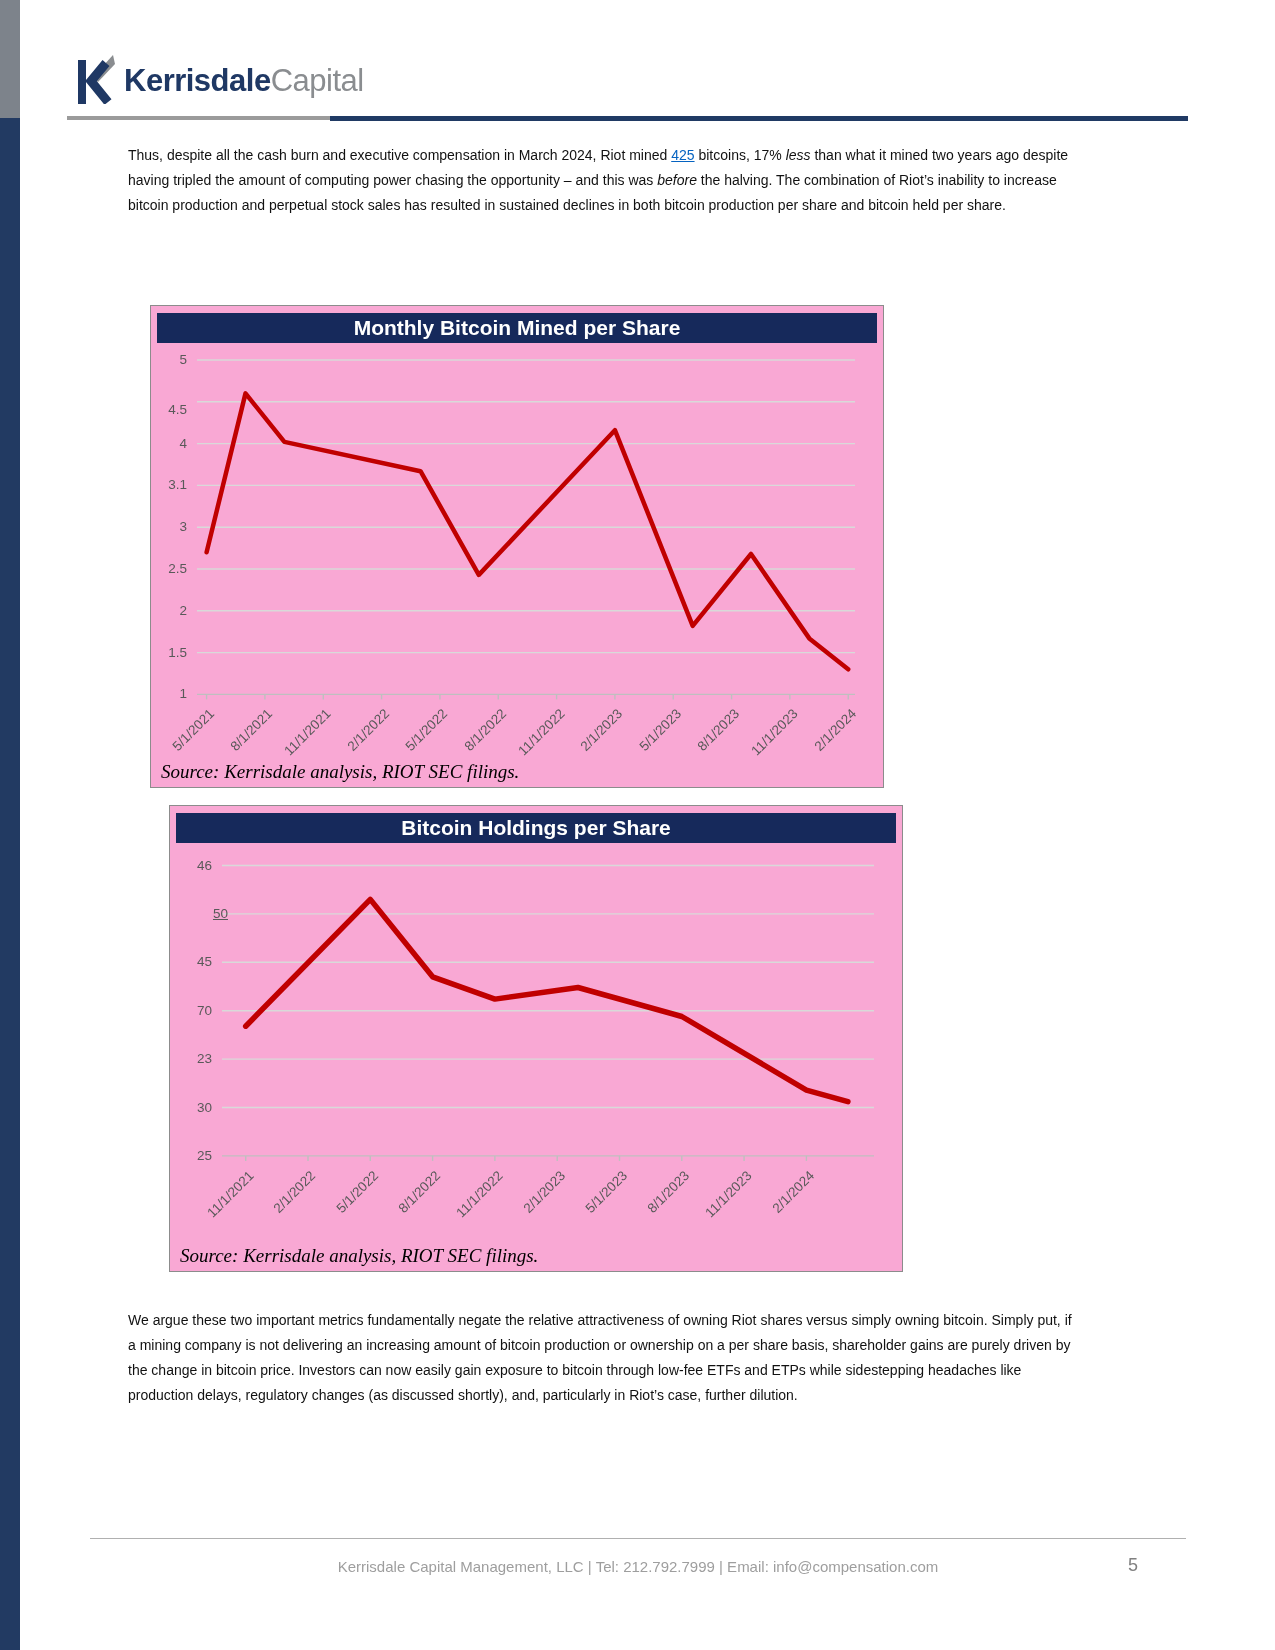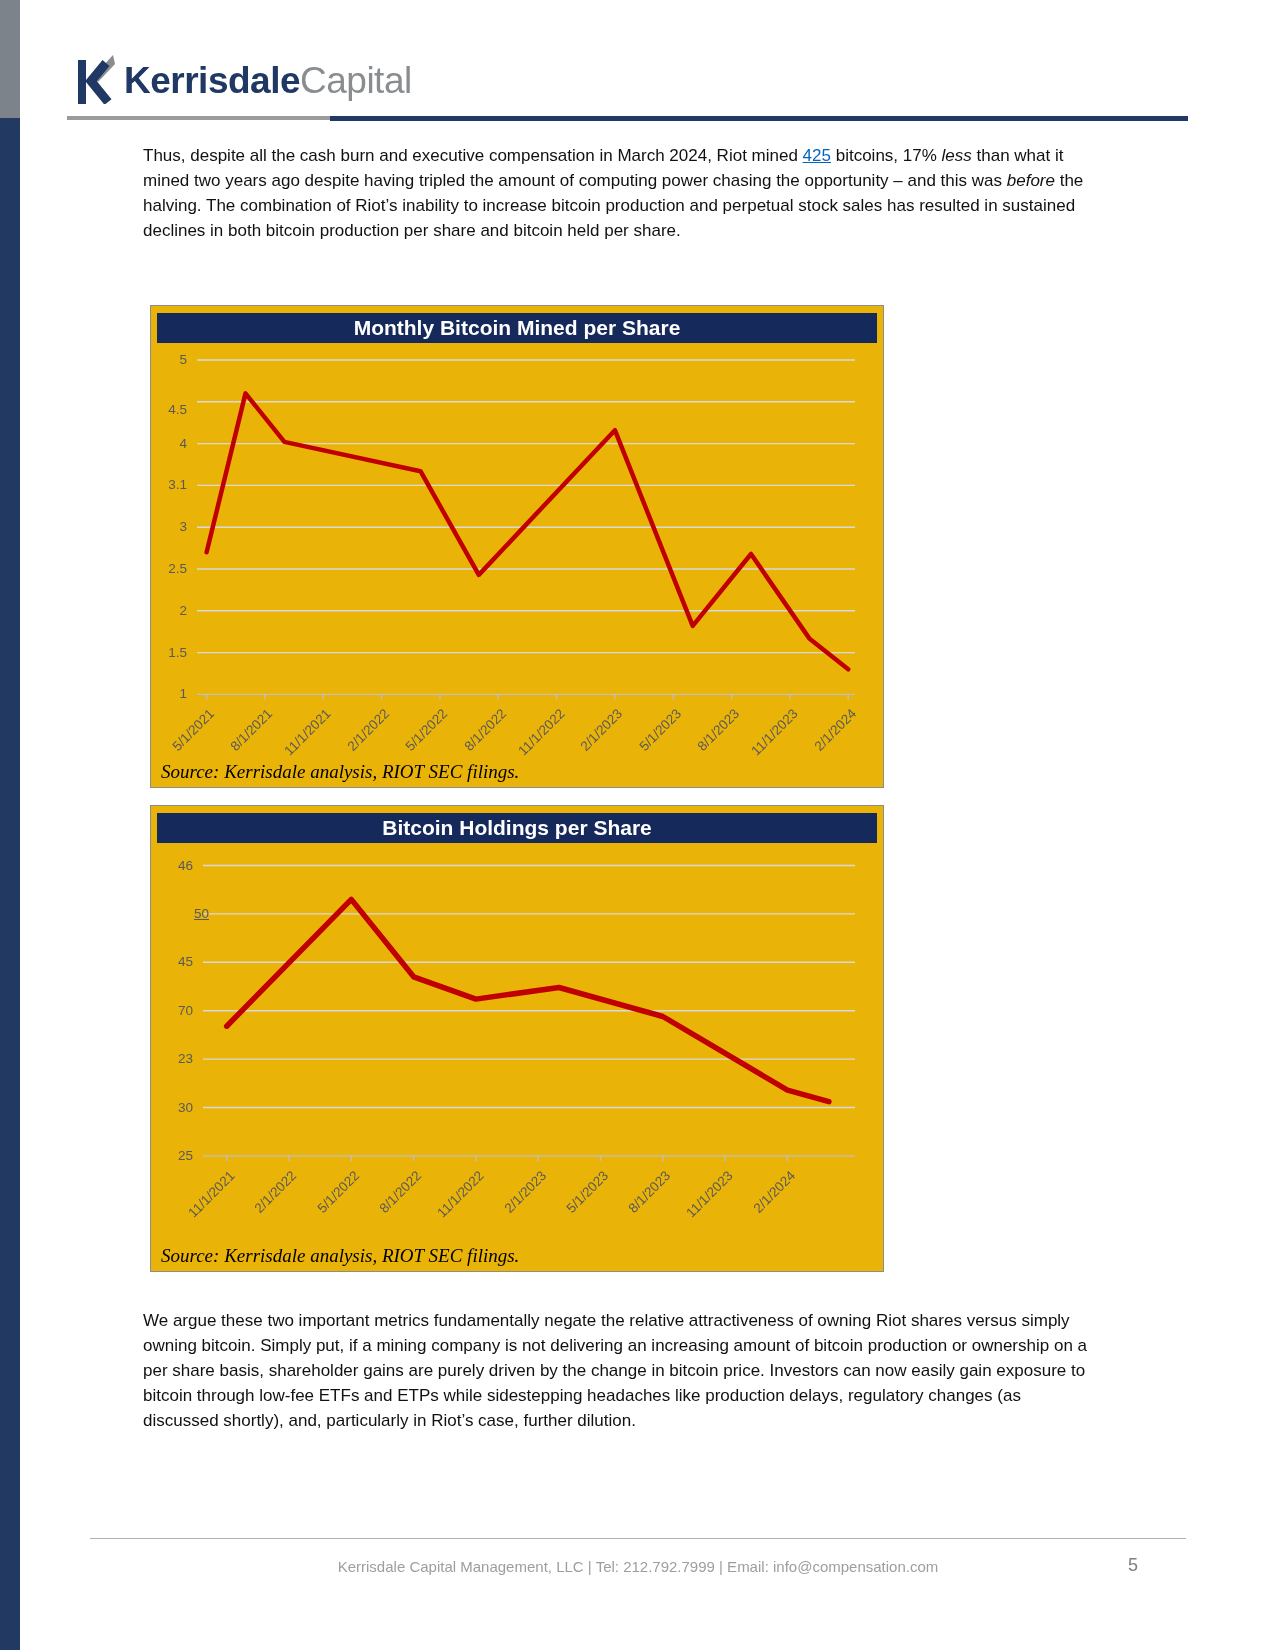--- a/index.html
+++ b/index.html
@@ -8,44 +8,44 @@
     position:relative; width:1275px; height:1650px; background:#ffffff;
     font-family:"Liberation Sans","DejaVu Sans",sans-serif; overflow:hidden;
   }
   
   .edge-bar { position:absolute; left:0; width:20px; }
   #edge-gray { top:0; height:118px; background:#7d838b; }
   #edge-navy { top:118px; height:1532px; background:#223a62; }
 
   
   #logo { position:absolute; left:78px; top:56px; height:50px; display:flex; align-items:center; }
-  #logo-text { margin-left:8px; font-size:37px; letter-spacing:-0.5px; white-space:nowrap; }
+  #logo-text { margin-left:8px; font-size:31px; letter-spacing:-0.5px; white-space:nowrap; }
   #logo-text .bold { font-weight:bold; color:#1f3864; }
   #logo-text .light { color:#8a8d90; }
   .hrule { position:absolute; top:116px; }
   #hrule-gray { left:67px; width:263px; height:4px; background:#9b9b9b; }
   #hrule-navy { left:330px; width:858px; height:5px; background:#203a64; }
 
   
   .para {
-    position:absolute; left:143px; width:945px; font-size:17px; line-height:25px;
+    position:absolute; left:128px; width:945px; font-size:14px; line-height:25px;
     color:#111111; text-align:left;
   }
   #para-1 { top:143px; }
   #para-2 { top:1308px; }
   .para .it { font-style:italic; }
   .para a.doclink { color:#0563c1; text-decoration:underline; cursor:pointer; }
 
   
   .chart-box {
-    position:absolute; left:150px; width:734px; background:#eab308;
+    position:absolute; left:150px; width:734px; background:#f9a8d4;
     border:1px solid #8c8c8c;
   }
   #chart-box-0 { top:305px; height:483px; }
-  #chart-box-1 { top:805px; height:467px; }
+  #chart-box-1 { top:805px; height:467px;margin-left:19px; }
   .chart-title-bar {
     position:absolute; left:6px; right:6px; top:7px; height:30px; background:#16295b;
     color:#ffffff; font-weight:bold; font-size:21px; text-align:center; line-height:30px;
   }
   .chart-svg { position:absolute; left:0; top:0; }
   .ylab {
     position:absolute; color:#595959; font-size:13.5px; text-align:right; height:18px; line-height:18px;
   }
   .xlab {
     position:absolute; color:#595959; font-size:13.5px; white-space:nowrap;

